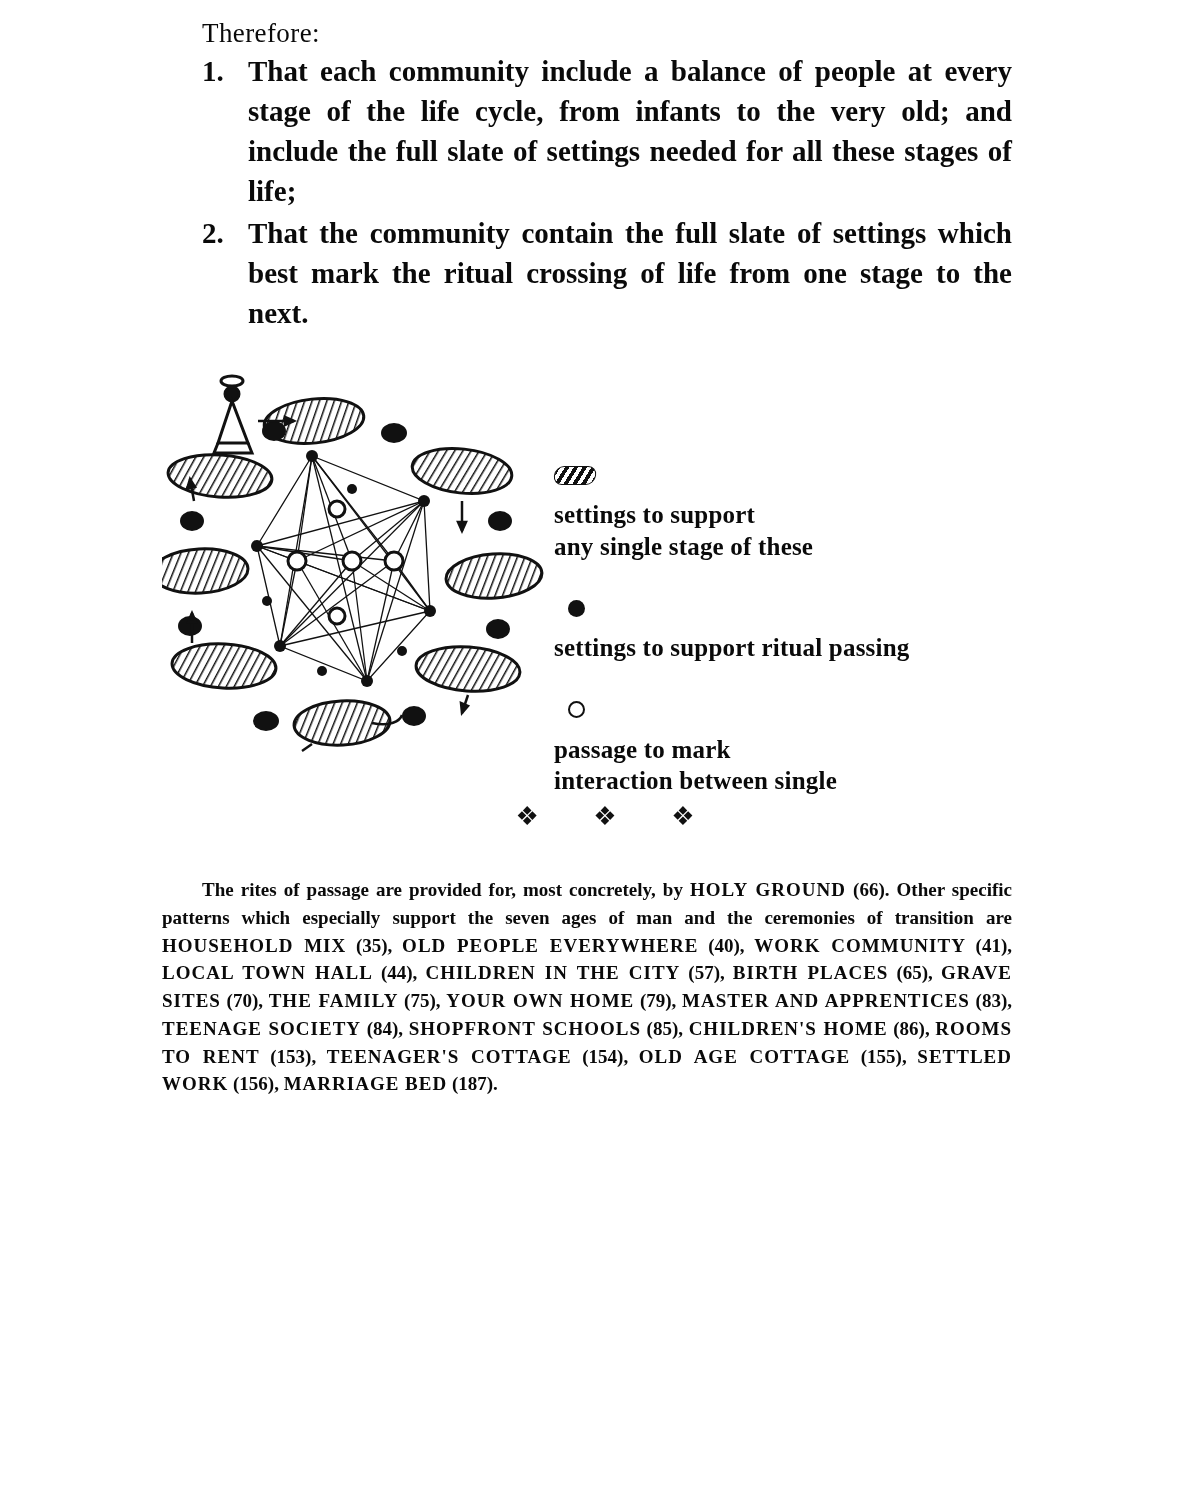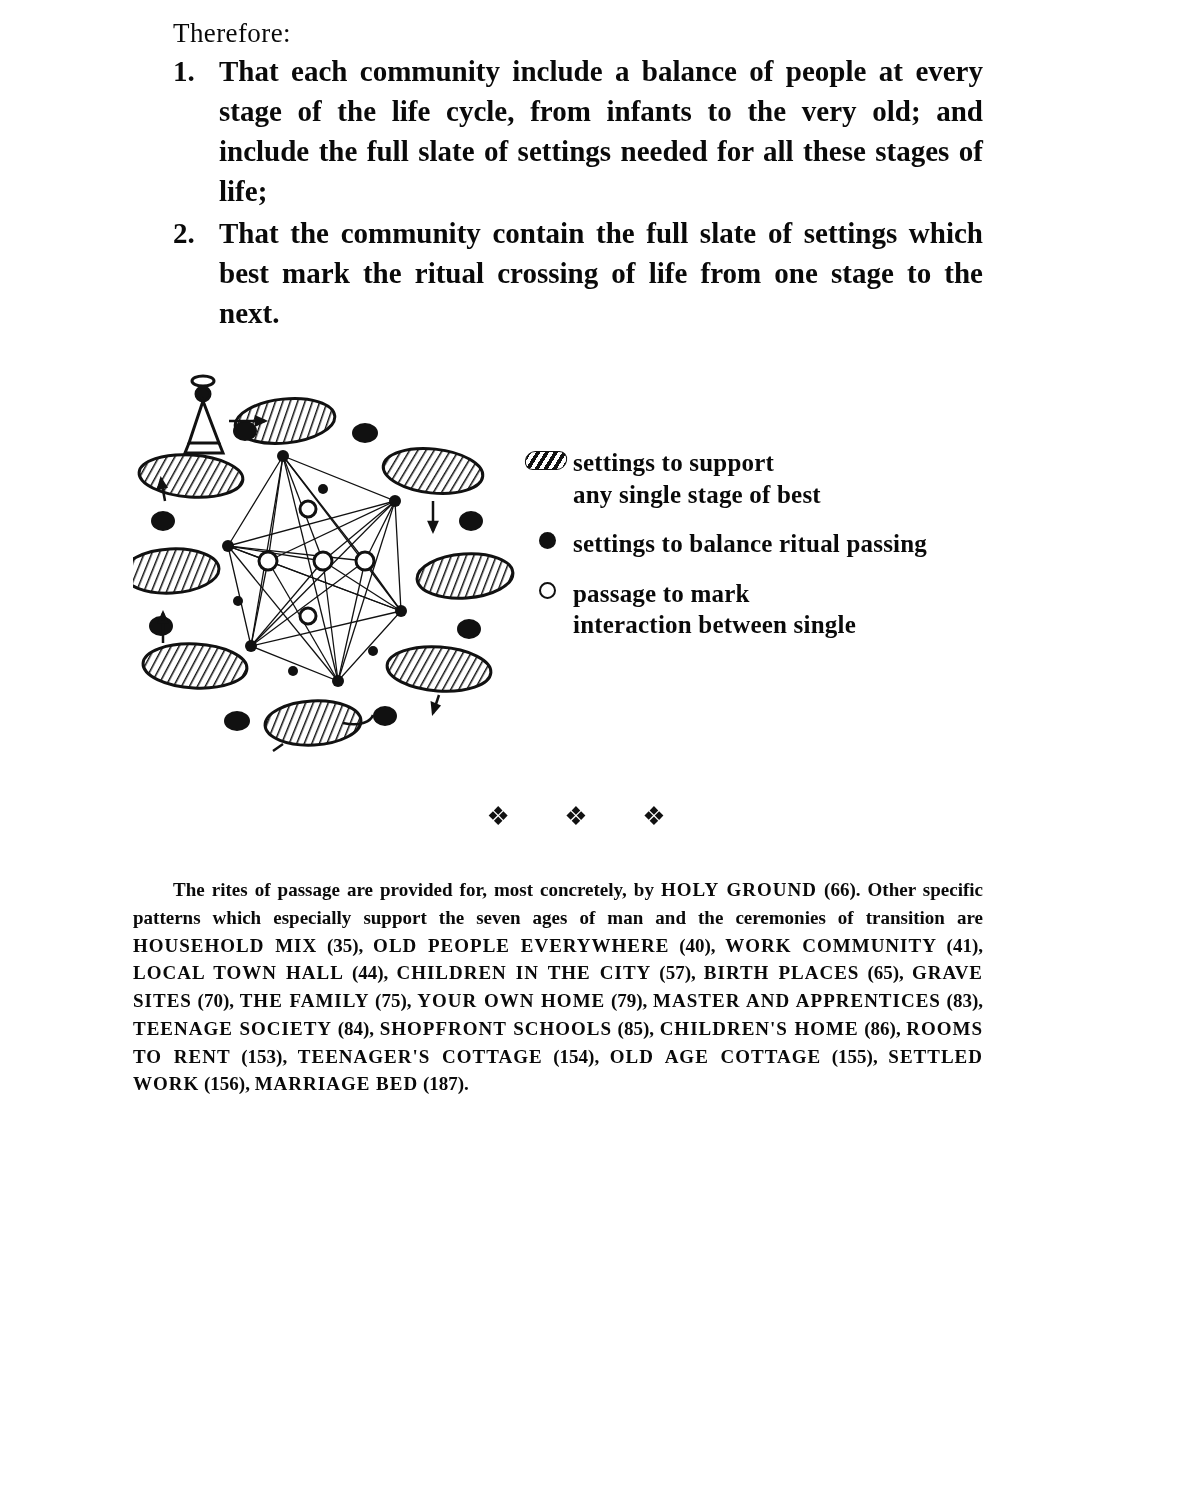--- a/index.html
+++ b/index.html
@@ -10,21 +10,21 @@
   body {
     width: 1190px;
     height: 1496px;
     position: relative;
     font-family: "Liberation Serif", serif;
     color: #0a0a0a;
     overflow: hidden;
   }
   .page {
     position: absolute;
-    left: 133px;
+    left: 162px;
     top: 0;
     width: 850px;
     height: 1432px;
   }
   .therefore {
     font-size: 27px;
     margin-top: 18px;
     margin-left: 40px;
     letter-spacing: 0.4px;
   }
@@ -77,20 +77,21 @@
   .legend {
     position: absolute;
     left: 392px;
     top: 86px;
     width: 470px;
   }
   .legend-row {
     display: flex;
     align-items: flex-start;
     margin-bottom: 18px;
+    flex-direction: column;
   }
   .legend-sym {
     width: 48px;
     flex: 0 0 48px;
     display: flex;
     justify-content: flex-start;
     align-items: center;
     padding-top: 4px;
   }
   .legend-text {
@@ -290,29 +291,29 @@
       </g>
     </svg>
 
     <div class="legend">
       <div class="legend-row">
         <div class="legend-sym">
             <span class="sym-hatch"></span>
           </div>
         <div class="legend-text">
           <div>settings to support</div>
-          <div>any single stage of best</div>
+          <div>any single stage of these</div>
         </div>
       </div>
       <div class="legend-row">
         <div class="legend-sym">
             <span class="sym-filled"></span>
           </div>
         <div class="legend-text">
-          <div>settings to balance ritual passing</div>
+          <div>settings to support ritual passing</div>
         </div>
       </div>
       <div class="legend-row">
         <div class="legend-sym">
             <span class="sym-open"></span>
           </div>
         <div class="legend-text">
           <div>passage to mark</div>
           <div>interaction between single</div>
         </div>

